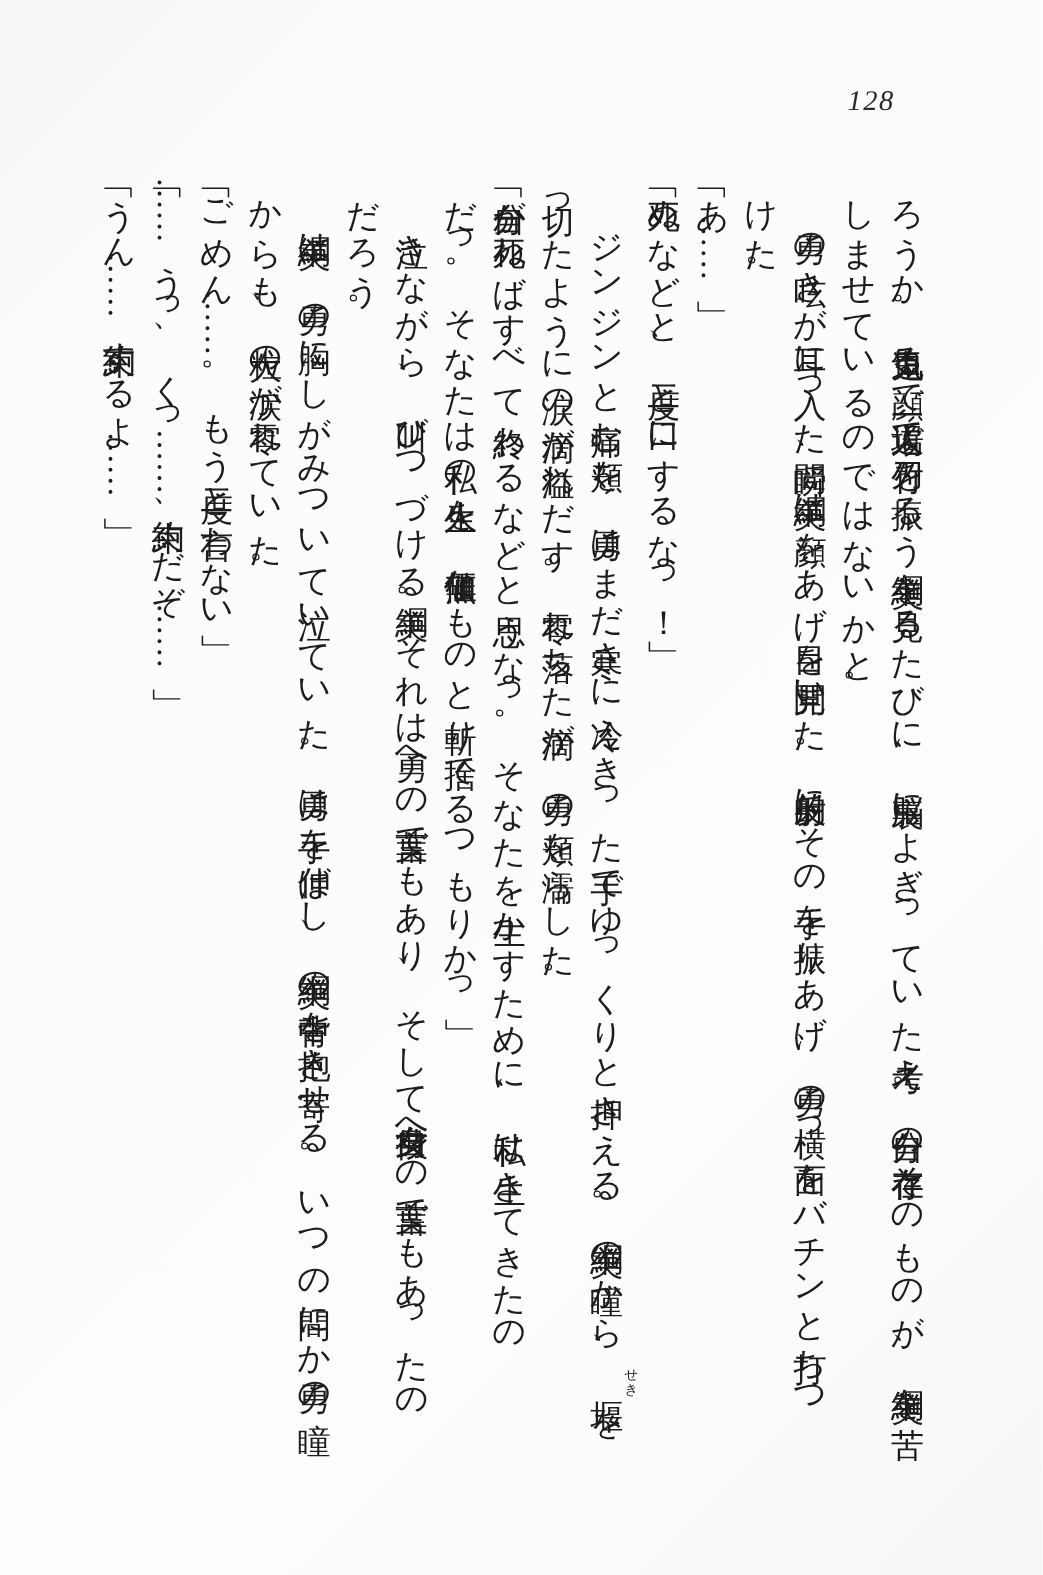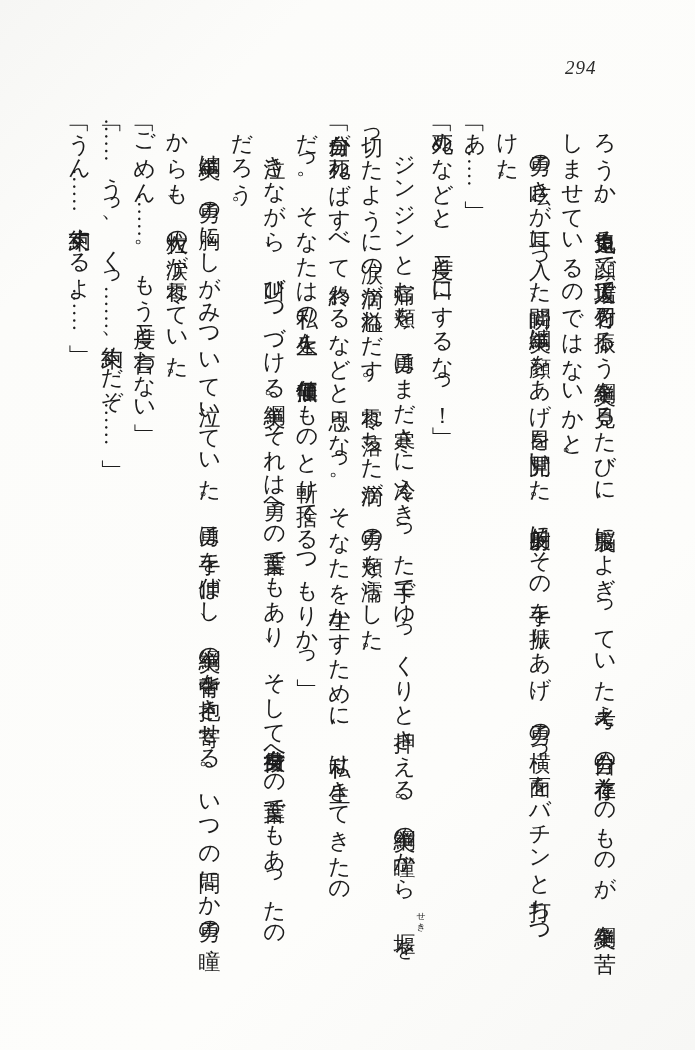--- a/index.html
+++ b/index.html
@@ -50,21 +50,21 @@
   rt {
     font-size: 9px;
     line-height: 1;
     letter-spacing: 0;
     color: #1c1c1c;
   }
 </style>
 </head>
 <body>
 
-<div class="page-number">294</div>
+<div class="page-number">128</div>
 
 <div class="text-block">
     <p class="">ろうか。鬼気迫る顔で一人道場で竹刀を振るう美綱を見るたびに、脳裏によぎっていた考え。自分の存在そのものが、美綱を苦しませているのではないかと。</p>
     <p class="indent">勇の呟きが耳に入った瞬間、美綱は顔をあげ目を見開いた。反射的にその手を振りあげ、勇の横っ面をバチンと打ちつけた。</p>
     <p class="">「あ……」</p>
     <p class="">「死ぬなどと、二度と口にするなっ！」</p>
     <p class="indent">ジンジンと痛む頬を、勇はまだ寒さに冷えきった手でゆっくりと押さえる。美綱の瞳から、<ruby>堰<rt>せき</rt></ruby>を切ったように涙の滴が溢れだす。零れ落ちた滴が、勇の頬を濡らした。</p>
     <p class="">「自分が死ねばすべて終わるなどと思うなっ。そなたを生かすために、私は生きてきたのだっ。そなたは私の人生を、無価値なものと斬り捨てるつもりかっ」</p>
     <p class="indent">泣きながら、叫びつづける美綱。それは勇への言葉でもあり、そして彼女自身への言葉でもあったのだろう。</p>
     <p class="indent">美綱は、勇の胸にしがみついて泣いていた。勇は手を伸ばし、美綱の背中を抱き寄せる。いつの間にか勇の瞳からも、大粒の涙が零れていた。</p>

